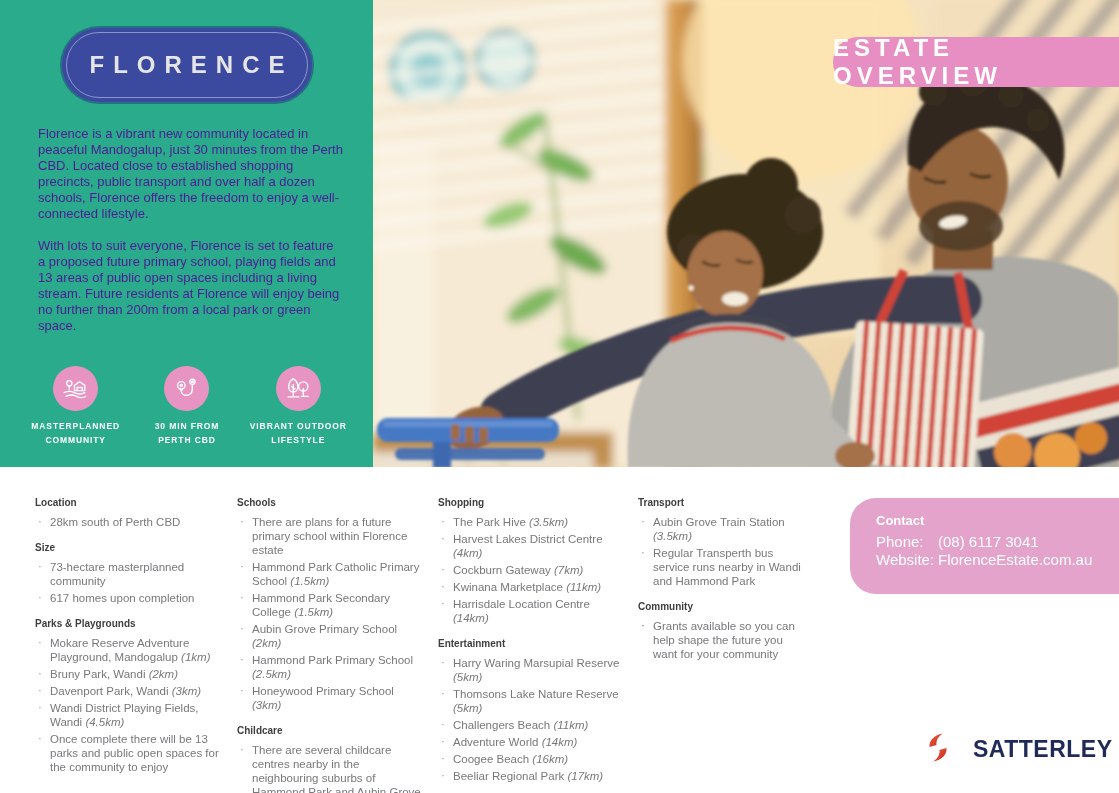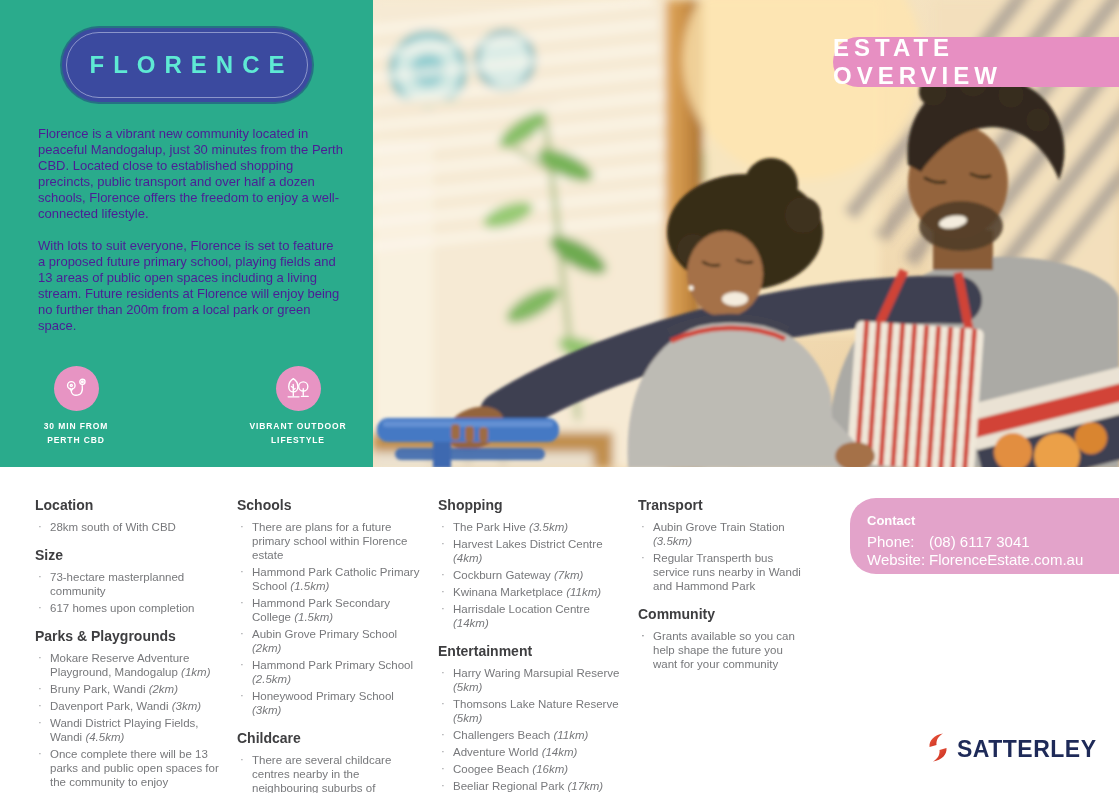--- a/index.html
+++ b/index.html
@@ -5,73 +5,88 @@
   html,body{margin:0;padding:0;background:#ffffff;}
   .page{position:relative;width:1119px;height:793px;overflow:hidden;background:#ffffff;
         font-family:"Liberation Sans","DejaVu Sans",sans-serif;}
 
   
   .hero{position:absolute;left:0;top:0;width:373px;height:467px;background:#2aab8c;}
   .pill{position:absolute;left:62px;top:28px;width:250px;height:74px;background:#3b4a9f;
         border-radius:40px;box-shadow:0 0 0 2px rgba(30,45,120,.45);}
   .pill-ring{position:absolute;inset:4px;border:1.5px solid rgba(205,211,236,.55);border-radius:35px;
         display:flex;align-items:center;justify-content:center;}
-  .pill-text{color:#5eead4;font-size:24px;font-weight:600;letter-spacing:9px;padding-left:9px;}
+  .pill-text{color:#e5e5e5;font-size:24px;font-weight:600;letter-spacing:9px;padding-left:9px;}
   .intro{position:absolute;left:38px;top:126px;width:306px;color:#4c1d95;font-size:13px;line-height:16px;}
   .intro p{margin:0 0 16px 0;}
   .features{position:absolute;left:20px;top:366px;width:334px;display:flex;justify-content:space-between;}
   .feature{width:112px;display:flex;flex-direction:column;align-items:center;}
   .feature-circle{width:45px;height:45px;border-radius:50%;background:#e794c3;
         display:flex;align-items:center;justify-content:center;}
   .feature-label{margin-top:9px;color:#ffffff;font-size:8.5px;font-weight:bold;letter-spacing:.9px;
         line-height:1.6;text-align:center;}
 
   
   .photo{position:absolute;left:373px;top:0;width:746px;height:467px;overflow:hidden;background:#f3e2c2;}
   .banner{position:absolute;left:833px;top:37px;width:286px;height:50px;background:#e78fc2;
         border-radius:25px 0 0 25px;display:flex;align-items:center;justify-content:center;}
   .banner span{color:#ffffff;font-weight:bold;font-size:24px;letter-spacing:5px;}
 
   
   .details{position:absolute;left:35px;top:497px;width:800px;display:grid;
         grid-template-columns:202px 201px 200px 185px;}
   .col{padding-right:16px;box-sizing:border-box;}
   .sec{margin-bottom:13px;}
-  .sec-h{font-size:14px;font-weight:bold;color:#3e3e40;margin:0 0 7px 0;}
+  .sec-h{font-size:10px;font-weight:bold;color:#3e3e40;margin:0 0 7px 0;}
   .li{position:relative;padding-left:15px;font-size:11.5px;line-height:14px;color:#77787b;margin-bottom:3px;}
   .li .dot{position:absolute;left:3px;top:-1px;color:#9a9b9e;}
   .li em{font-style:italic;}
 
   
-  .contact{position:absolute;left:850px;top:498px;width:269px;height:76px;background:#e3a3ca;
-        border-radius:26px 0 0 26px;color:#ffffff;padding:15px 0 0 17px;box-sizing:border-box;}
+  .contact{position:absolute;left:850px;top:498px;width:269px;height:96px;background:#e3a3ca;
+        border-radius:26px 0 0 26px;color:#ffffff;padding:15px 0 0 26px;box-sizing:border-box;}
   .contact-h{font-size:13px;font-weight:bold;margin:0 0 5px 0;}
   .contact-row{font-size:15px;line-height:18px;display:flex;}
   .contact-label{width:62px;}
 
   
-  .brandmark{position:absolute;left:926px;top:733px;display:flex;align-items:center;gap:7px;}
+  .brandmark{position:absolute;left:926px;top:733px;display:flex;align-items:center;gap:23px;}
   .brand-name{font-size:23px;font-weight:bold;color:#1e2a58;letter-spacing:.5px;}
 </style>
 </head>
 <body>
 
 <div class="page">
 
   <section class="hero">
     <div class="pill">
       <div class="pill-ring">
         <span class="pill-text">FLORENCE</span>
       </div>
     </div>
     <div class="intro">
       <p>Florence is a vibrant new community located in peaceful Mandogalup, just 30 minutes from the Perth CBD. Located close to established shopping precincts, public transport and over half a dozen schools, Florence offers the freedom to enjoy a well-connected lifestyle.</p>
       <p>With lots to suit everyone, Florence is set to feature a proposed future primary school, playing fields and 13 areas of public open spaces including a living stream. Future residents at Florence will enjoy being no further than 200m from a local park or green space.</p>
     </div>
     <div class="features">
+      <div class="feature">
+        <div class="feature-circle">
+          <svg width="27" height="27" viewBox="0 0 26 26" fill="none" stroke="#ffffff" stroke-width="1.3" stroke-linecap="round" stroke-linejoin="round">
+            <path d="M12 10 L17 6.5 L22 10 V15 H12 Z"></path>
+            <path d="M14.5 15 V12 H19.5 V15"></path>
+            <circle cx="7" cy="8" r="2.6"></circle>
+              <path d="M7 10.6 V14"></path>
+            <path d="M2 17 Q7 14.5 12 17 T22 17"></path>
+            <path d="M4 20.5 Q9 18 14 20.5 T23 20.5"></path>
+          </svg>
+        </div>
+        <div class="feature-label">
+          <span>MASTERPLANNED</span><br><span>COMMUNITY</span>
+        </div>
+      </div>
       <div class="feature">
         <div class="feature-circle">
           <svg width="27" height="27" viewBox="0 0 26 26" fill="none" stroke="#ffffff" stroke-width="1.3" stroke-linecap="round" stroke-linejoin="round">
             <circle cx="8" cy="10" r="3.6"></circle>
               <circle cx="8" cy="10" r="1"></circle>
             <path d="M6.6 12.9 L8 15.4 L9.4 12.9"></path>
             <path d="M8 15.4 C8 18.5 10.5 20 14 19.4 C18.5 18.6 19 14 18.5 10.2"></path>
             <circle cx="18.7" cy="6.6" r="2.5"></circle>
               <circle cx="18.7" cy="6.6" r=".8"></circle>
           </svg>
@@ -246,21 +261,21 @@
   </section>
 
   <div class="banner">
     <span>ESTATE OVERVIEW</span>
   </div>
 
   <div class="details" id="detail-columns">
       <div class="col">
         <section class="sec">
           <h3 class="sec-h">Location</h3>
-          <div class="li"><span class="dot">·</span><span>28km south of With CBD</span></div>
+          <div class="li"><span class="dot">·</span><span>28km south of Perth CBD</span></div>
         </section>
         <section class="sec">
           <h3 class="sec-h">Size</h3>
           <div class="li"><span class="dot">·</span><span>73-hectare masterplanned community</span></div>
           <div class="li"><span class="dot">·</span><span>617 homes upon completion</span></div>
         </section>
         <section class="sec">
           <h3 class="sec-h">Parks &amp; Playgrounds</h3>
           <div class="li"><span class="dot">·</span><span>Mokare Reserve Adventure Playground, Mandogalup </span><em>(1km)</em></div>
           <div class="li"><span class="dot">·</span><span>Bruny Park, Wandi </span><em>(2km)</em></div>

